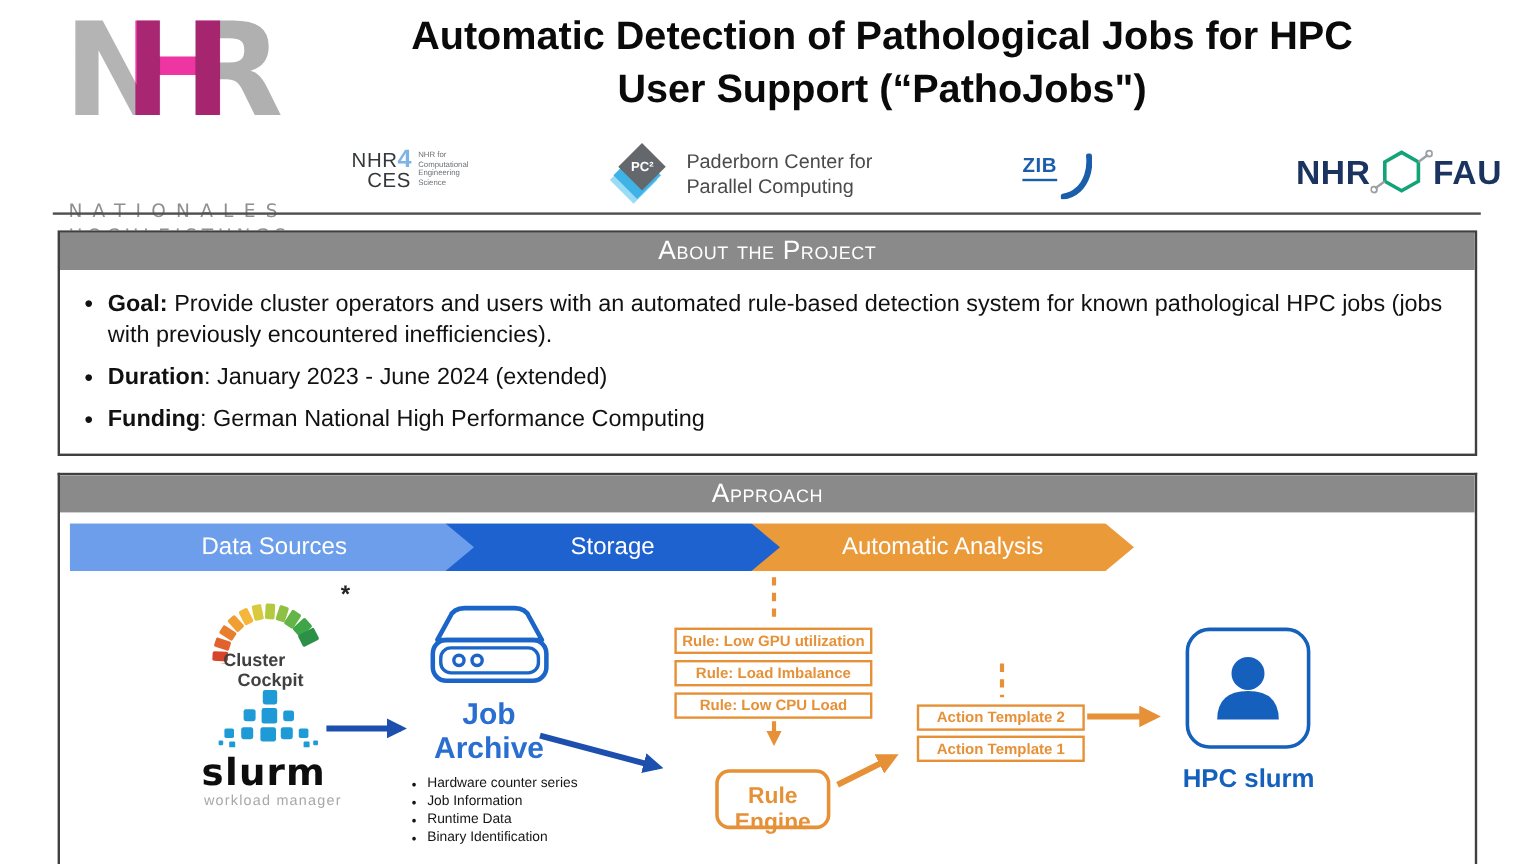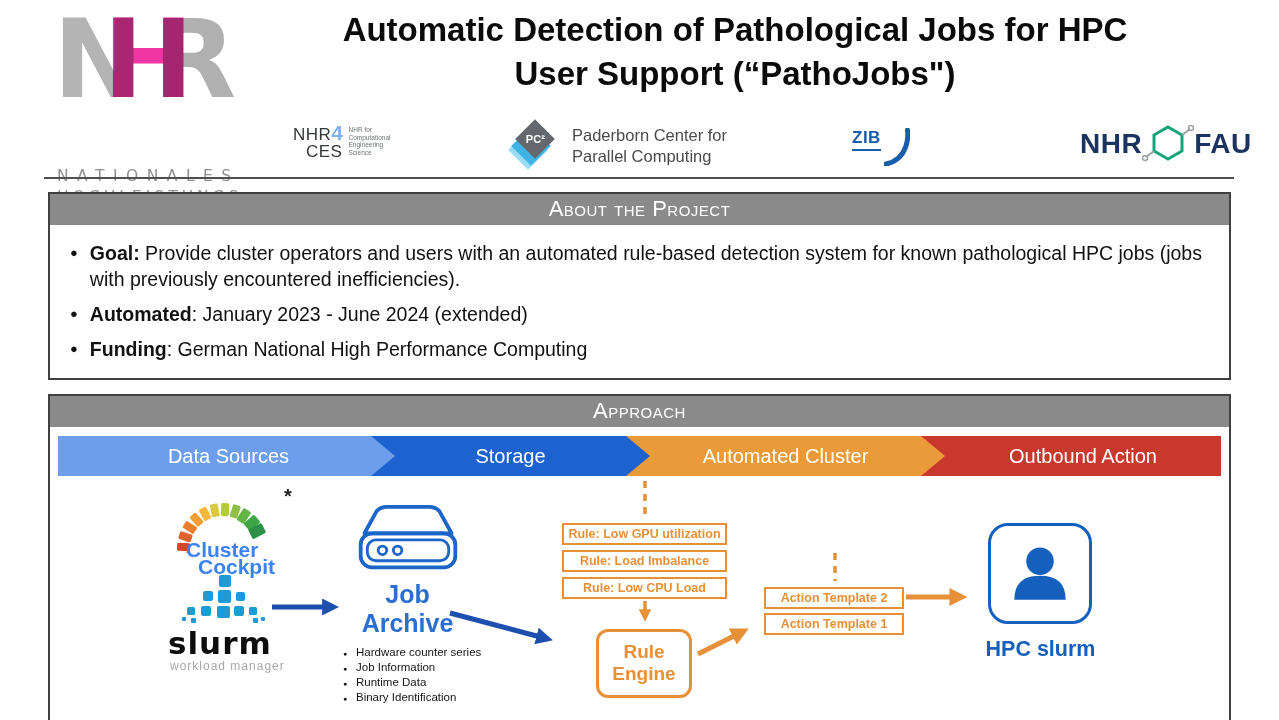--- a/index.html
+++ b/index.html
@@ -63,41 +63,41 @@
   .st1 { width:337px; z-index:4;padding-left:28px; }
   .st2 { width:279px; z-index:3; }
   .st3 { width:319px; z-index:2; }
   .st4 { width:268px; z-index:1; flex:1 1 auto; }
 
   
   .diagram { position:absolute; left:0; top:81px; width:1179px; height:245px; }
   .arrows { position:absolute; inset:0; z-index:1; pointer-events:none; }
 
   .cc-logo { position:absolute; left:124px; top:18px; width:110px; }
-  .cc-name { margin-top:-16px; font-size:21px; font-weight:700; color:#3b82f6; line-height:17px; }
+  .cc-name { margin-top:-16px; font-size:15px; font-weight:700; color:#404040; line-height:17px; }
   .cc-l1 { padding-left:12px; }
   .cc-l2 { padding-left:24px; }
   .cc-star { position:absolute; left:110px; top:-10px; font-size:20px; font-weight:700; color:#222; }
 
   .slurm-logo { position:absolute; left:118px; top:98px; width:130px; }
   .slurm-sq { margin-left:14px; }
   .slurm-name { font-size:31px; font-weight:800; color:#0d0d0d; line-height:32px; letter-spacing:1px; font-family:"DejaVu Sans", sans-serif; }
   .slurm-tag { font-size:12px; color:#a8a8a8; letter-spacing:1px; margin-left:2px; }
 
   .job-archive { position:absolute; left:265px; top:25px; width:185px; text-align:center; }
   .ja-title { font-size:25px; font-weight:700; color:#2a6fd0; line-height:29px; margin-top:2px; }
   .ja-list { list-style:none; text-align:left; margin-top:7px; padding-left:28px; }
   .ja-list li { font-size:11.5px; line-height:15px; color:#151515; position:relative; padding-left:13px; }
   .ja-list li::before { content:"●"; position:absolute; left:0; font-size:7px; top:1px; }
 
   .rule-box, .action-box { position:absolute; height:22px; border:2px solid var(--orange); background:#fff; color:var(--orange); font-size:12.5px; font-weight:700; text-align:center; line-height:18px; z-index:2; }
   .rule-box { left:512px; width:165px; }
   .action-box { left:714px; width:140px; }
 
-  .rule-engine { position:absolute; left:546px; top:152px; width:96px; height:69px; border:3px solid var(--orange); border-radius:12px; background:#fff; color:var(--orange); font-size:19px; font-weight:700; line-height:22px; text-align:center; padding-top:9px; z-index:2; }
+  .rule-engine { position:absolute; left:546px; top:164px; width:96px; height:50px; border:3px solid var(--orange); border-radius:12px; background:#fff; color:var(--orange); font-size:19px; font-weight:700; line-height:22px; text-align:center; padding-top:9px; z-index:2; }
 
   .hpc-box { position:absolute; left:938px; top:46px; width:104px; height:101px; border:3.5px solid var(--blue); border-radius:20px; background:#fff; display:flex; align-items:center; justify-content:center; z-index:2; }
   .hpc-label { position:absolute; left:908px; top:160px; width:165px; text-align:center; font-size:21.5px; font-weight:700; color:var(--blue); }
 </style>
 </head>
 <body>
 
 <div class="page">
 
   <div class="nhr-logo">
@@ -168,44 +168,41 @@
 
   <div class="section sec-about">
     <div class="sec-bar">About the Project</div>
     <div class="about-body">
       <div class="bullet-row">
         <span class="dot">●</span>
         <span><b>Goal:</b><span> Provide cluster operators and users with an automated rule-based detection system for known pathological HPC jobs (jobs with previously encountered inefficiencies).</span></span>
       </div>
       <div class="bullet-row">
         <span class="dot">●</span>
-        <span><b>Automated</b><span>: January 2023 - June 2024 (extended)</span></span>
+        <span><b>Duration</b><span>: January 2023 - June 2024 (extended)</span></span>
       </div>
       <div class="bullet-row">
         <span class="dot">●</span>
         <span><b>Funding</b><span>: German National High Performance Computing</span></span>
       </div>
     </div>
   </div>
 
   <div class="section sec-approach">
     <div class="sec-bar">Approach</div>
 
     <div class="stage-banner">
       <div class="stage tipped st1" style="background-color: rgb(109, 158, 235);">
         <span>Data Sources</span>
       </div>
       <div class="stage tipped after st2" style="background-color: rgb(30, 98, 208); text-align: center;">
         <span>Storage</span>
       </div>
       <div class="stage tipped after st3" style="background-color: rgb(235, 154, 58);">
-        <span>Automated Cluster</span>
-      </div>
-      <div class="stage after st4" style="background-color: rgb(200, 56, 44);">
-        <span>Outbound Action</span>
+        <span>Automatic Analysis</span>
       </div>
     </div>
 
     <div class="diagram">
 
       <svg class="arrows" width="1179" height="245" viewBox="0 0 1179 245">
         <defs>
           <marker id="ab" viewBox="0 0 10 10" refX="7" refY="5" markerWidth="3.4" markerHeight="3.4" orient="auto-start-reverse">
               <path d="M0 0 L10 5 L0 10 Z" fill="#1d4fae"></path>
             </marker>

